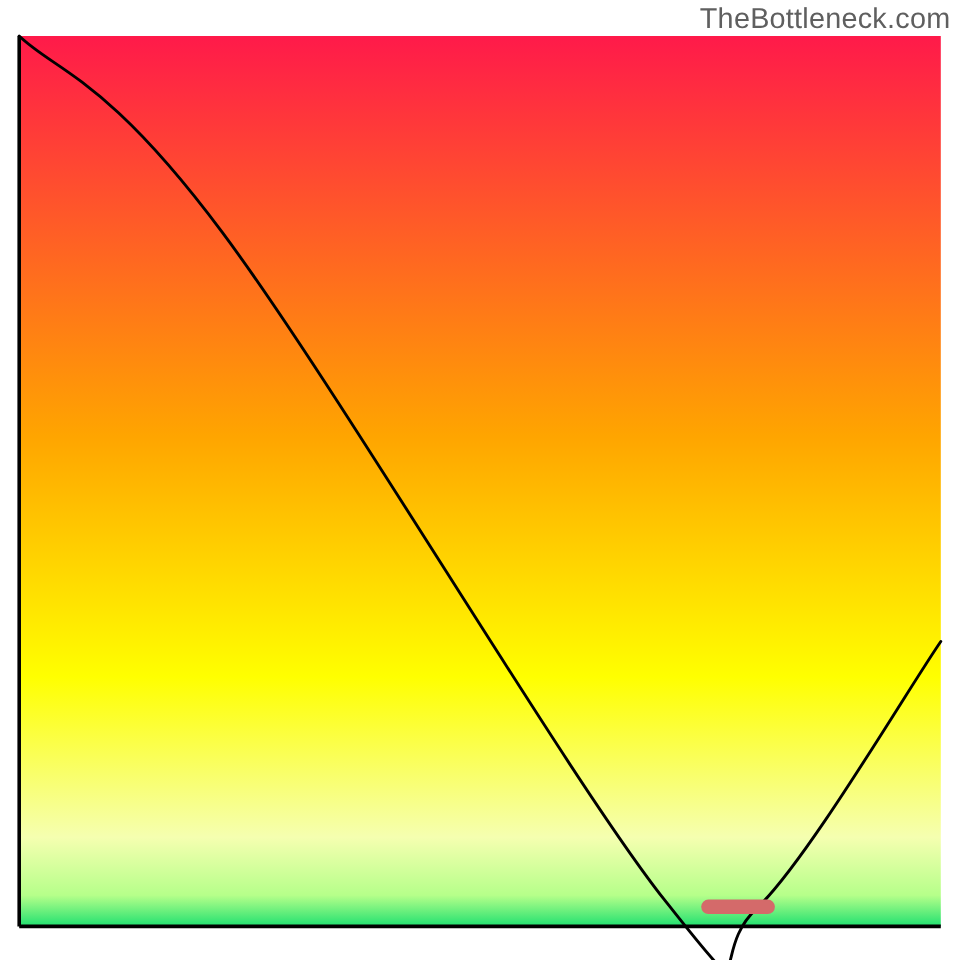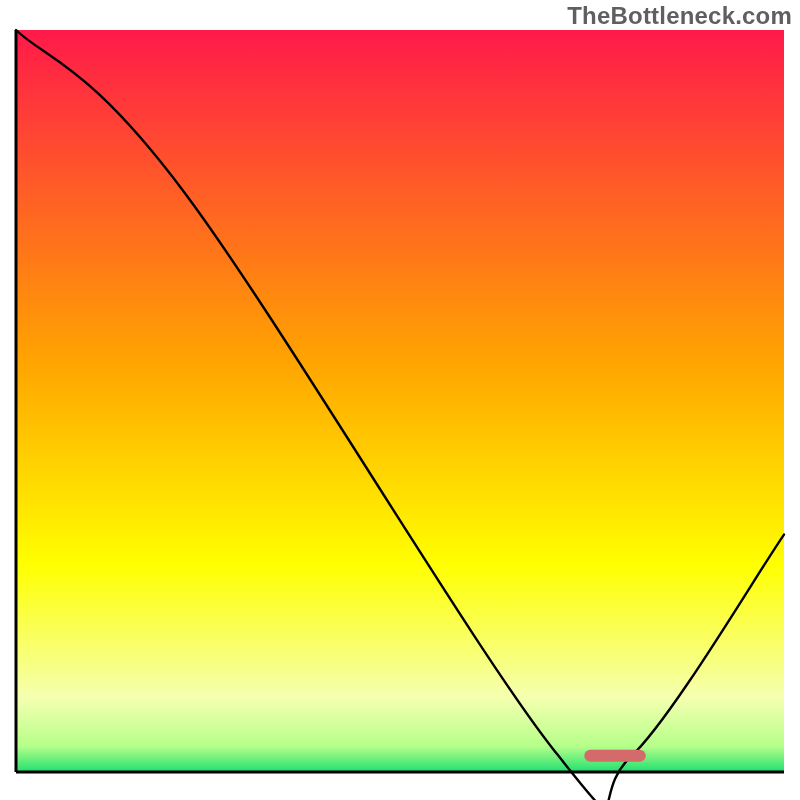--- a/index.html
+++ b/index.html
@@ -14,21 +14,21 @@
     position: relative;
     width: 800px;
     height: 800px;
   }
   .watermark {
     position: absolute;
     top: 2px;
     right: 8px;
     font-family: Arial, Helvetica, sans-serif;
     font-size: 24px;
-    font-weight: 700;
+    font-weight: 400;
     color: #5f5f5f;
     letter-spacing: 0.2px;
   }
   svg {
     display: block;
   }
 </style>
 </head>
 <body>
 <div class="container">

